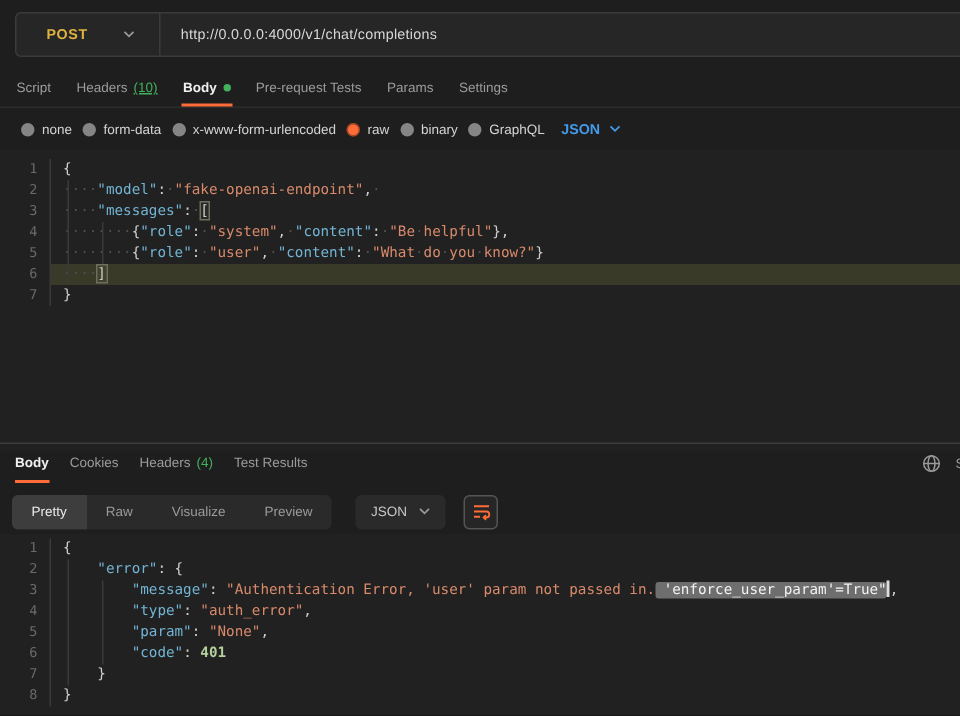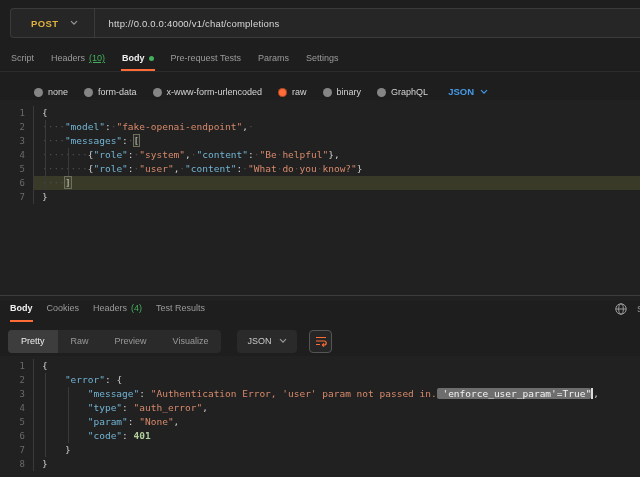--- a/index.html
+++ b/index.html
@@ -8,38 +8,38 @@
     --sel-bg:#6e6e6e; --hl-line:#3a3a28;
   }
   html,body{margin:0;padding:0;background:#111;}
   .app{position:relative;width:640px;height:477px;background:#1e1e1e;overflow:hidden;
        font-family:"Liberation Sans",sans-serif;color:#d0d0d0;}
 
   
   .url-bar{position:absolute;top:8px;left:10px;right:0;height:30px;background:#262626;
            border:1px solid #3b3b3b;border-right:none;border-radius:4px 0 0 4px;
            display:flex;align-items:center;box-sizing:border-box;}
-  .method-btn{display:flex;align-items:center;gap:12px;padding:0 16px 0 20px;height:100%;cursor:pointer;}
+  .method-btn{display:flex;align-items:center;gap:24px;padding:0 16px 0 20px;height:100%;cursor:pointer;}
   .method-label{color:var(--method);font-weight:bold;font-size:9.5px;letter-spacing:.4px;}
   .vdivider{width:1px;align-self:stretch;background:#3b3b3b;}
   .url-text{padding-left:13px;font-size:9.5px;color:#d8d8d8;letter-spacing:.2px;}
 
   
   .req-tabs{position:absolute;top:47px;left:0;right:0;height:24px;display:flex;align-items:stretch;
             padding-left:10px;border-bottom:1px solid #2c2c2c;}
   .req-tab{display:flex;align-items:center;gap:4px;margin-right:15px;font-size:9px;color:#9b9b9b;
            cursor:pointer;border-bottom:2px solid transparent;padding:0 1px;box-sizing:border-box;}
   .req-tab .count{color:var(--green);text-decoration:underline;}
   .req-tab.active{color:#f0f0f0;font-weight:bold;border-bottom-color:var(--accent);}
   .tab-dot{width:5px;height:5px;border-radius:50%;background:var(--green);display:none;}
   .req-tab.active .tab-dot{display:inline-block;}
 
   
-  .body-type-row{position:absolute;top:75px;left:0;right:0;height:22px;display:flex;align-items:flex-end;
-                 padding-left:14px;gap:16px;margin-left:20px;}
+  .body-type-row{position:absolute;top:75px;left:0;right:0;height:22px;display:flex;align-items:center;
+                 padding-left:14px;gap:7px;}
   .radio-item{display:flex;align-items:center;gap:5px;font-size:9px;color:#d4d4d4;cursor:pointer;}
   .radio-circle{width:9px;height:9px;border-radius:50%;background:#858585;}
   .radio-item.selected .radio-circle{background:var(--accent);box-shadow:inset 0 0 0 1px rgba(0,0,0,.35);}
   .lang-select{display:flex;align-items:center;gap:6px;color:var(--blue);font-size:9.5px;font-weight:bold;
                cursor:pointer;margin-left:4px;}
 
   
   .editor{position:absolute;left:0;right:0;background:#212121;overflow:hidden;
           font-family:"DejaVu Sans Mono",monospace;font-size:9.5px;line-height:14px;}
   #req-editor{top:100px;height:195px;padding-top:6px;}
@@ -221,24 +221,24 @@
 
   <div class="resp-toolbar">
     <div class="seg-group">
       <div class="seg active">
           <span>Pretty</span>
         </div>
       <div class="seg">
           <span>Raw</span>
         </div>
       <div class="seg">
+          <span>Visualize</span>
+        </div>
+      <div class="seg">
           <span>Preview</span>
-        </div>
-      <div class="seg">
-          <span>Visualize</span>
         </div>
     </div>
     <div class="resp-lang">
       <span>JSON</span>
       <span>
         <svg width="8" height="6" viewBox="0 0 8 6">
             <path d="M1 1.2l3 3 3-3" stroke="#9a9a9a" stroke-width="1.2" fill="none"></path>
           </svg>
       </span>
     </div>

